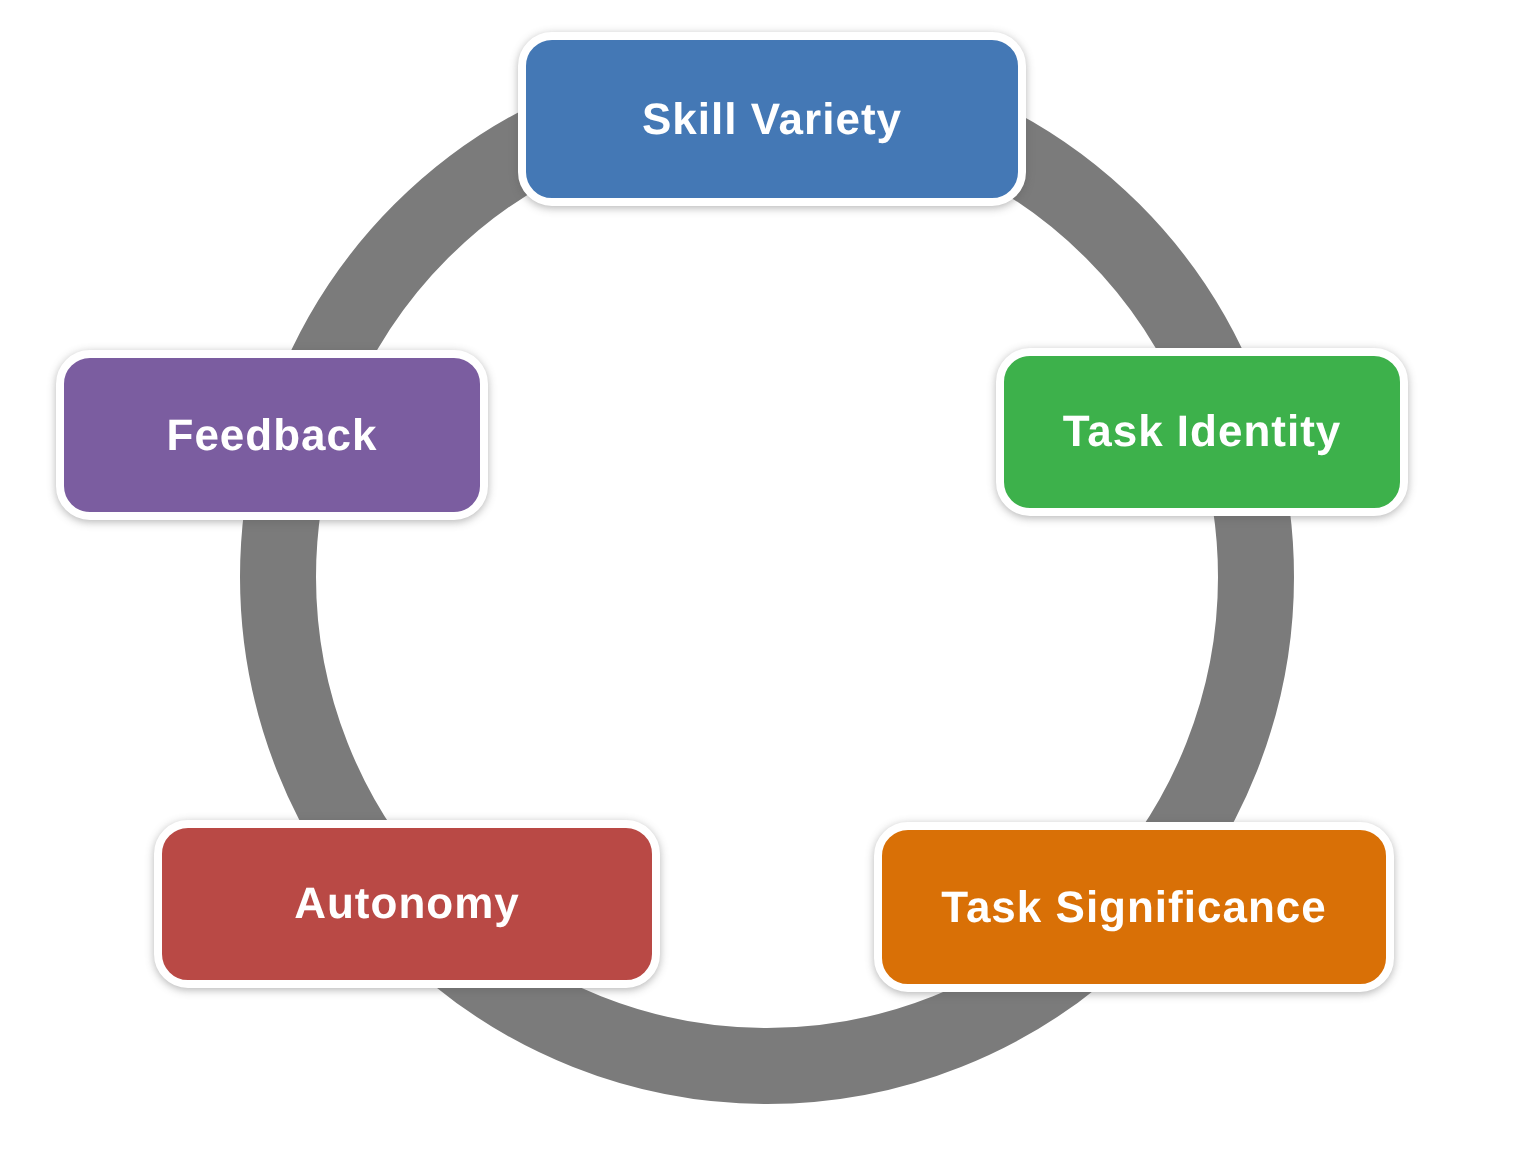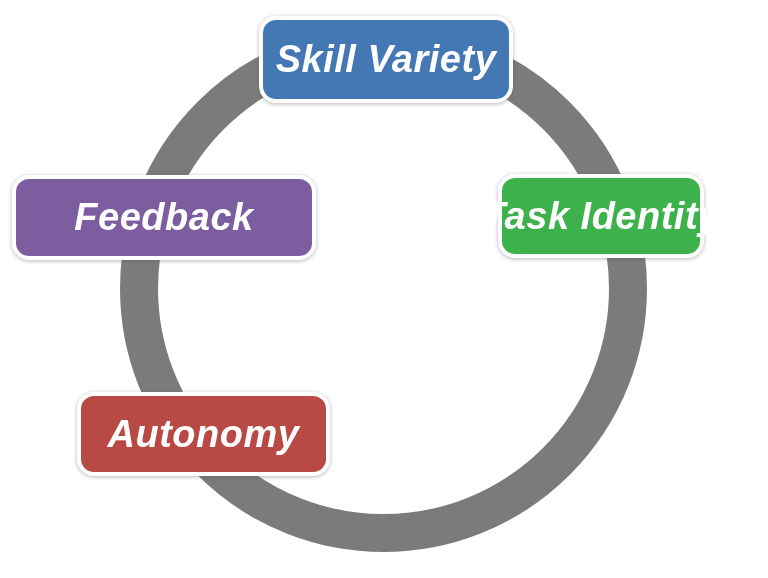--- a/index.html
+++ b/index.html
@@ -33,50 +33,52 @@
     box-sizing: border-box;
     border: 4px solid #ffffff;
     border-radius: 17px;
     display: flex;
     align-items: center;
     justify-content: center;
     z-index: 2;
     box-shadow: 0 1px 4px rgba(90,90,90,0.45);
   }
   .node .label {
-    font-size: 38px;
+    font-size: 22px;
     font-weight: 600;
     letter-spacing: 0.5px;
     color: #ffffff; 
     white-space: nowrap;
     text-align: right;
-    font-style: italic;
   }
   
   .n-skill-variety     { left: 259px; top: 16px;  width: 254px; height: 87px; }
   .n-task-identity     { left: 498px; top: 174px; width: 206px; height: 84px; }
   .n-task-significance { left: 437px; top: 411px; width: 260px; height: 85px; }
-  .n-autonomy          { left: 77px;  top: 392px; width: 253px; height: 84px; }
-  .n-feedback          { left: 12px;  top: 175px; width: 304px; height: 85px; }
+  .n-autonomy          { left: 77px;  top: 410px; width: 253px; height: 84px; }
+  .n-feedback          { left: 28px;  top: 175px; width: 216px; height: 85px; }
 </style>
 </head>
 <body>
 
 <div class="canvas">
 
   <div class="ring" style="border-color: rgb(123, 123, 123);"></div>
 
   <div class="node n-skill-variety" style="background-color: rgb(68, 120, 181);">
     <span class="label" style="color: rgb(255, 255, 255);">Skill Variety</span>
   </div>
 
   <div class="node n-task-identity" style="background-color: rgb(61, 177, 75);">
     <span class="label" style="color: rgb(255, 255, 255);">Task Identity</span>
   </div>
 
+  <div class="node n-task-significance" style="background-color: rgb(217, 112, 6);">
+    <span class="label" style="color: rgb(255, 255, 255);">Task Significance</span>
+  </div>
 
   <div class="node n-autonomy" style="background-color: rgb(185, 73, 69);">
     <span class="label" style="color: rgb(255, 255, 255);">Autonomy</span>
   </div>
 
   <div class="node n-feedback" style="background-color: rgb(123, 93, 160);">
     <span class="label" style="color: rgb(255, 255, 255);">Feedback</span>
   </div>
 
 </div>

